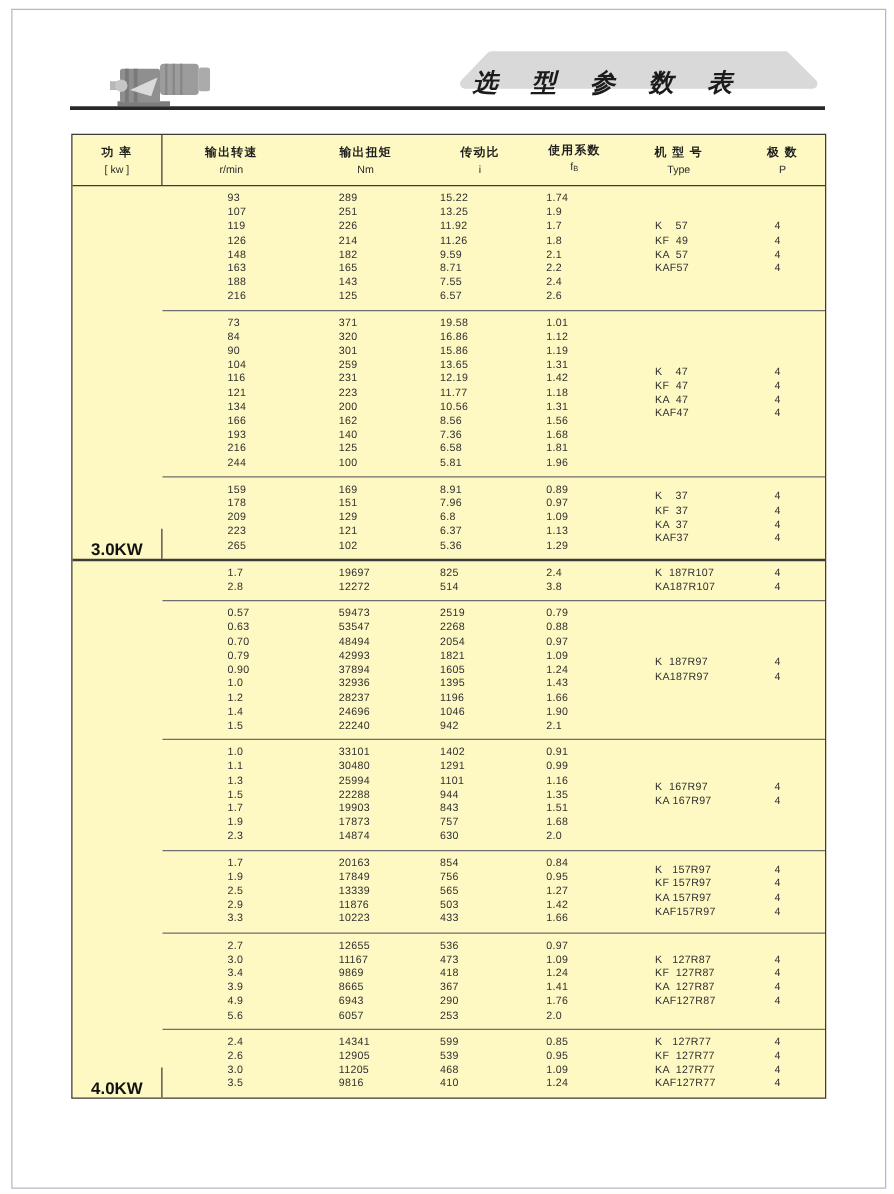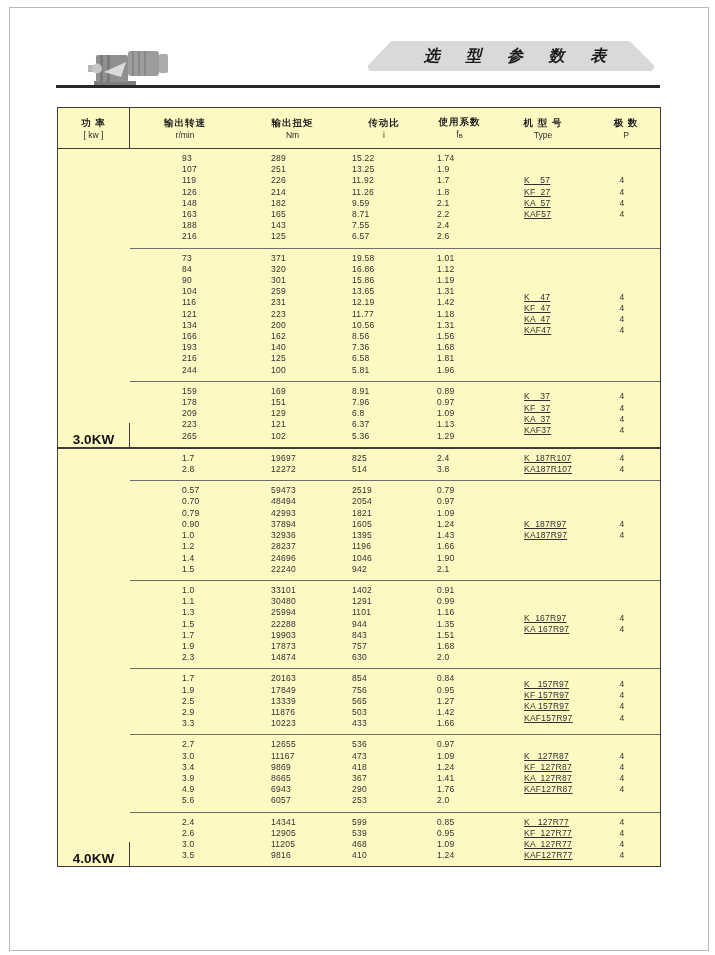--- a/index.html
+++ b/index.html
@@ -9,23 +9,23 @@
   }
   .page-frame{
     position:absolute;left:9px;top:7px;right:6px;bottom:4px;
     border:1.5px solid #b9b9b9;pointer-events:none;
   }
   
   .logo-wrap{position:absolute;left:88px;top:42px;width:100px;height:48px;}
   .banner{position:absolute;left:366px;top:39px;width:296px;height:34px;}
   .banner svg{position:absolute;left:0;top:0;}
   .banner-title{
-    position:absolute;left:0;top:0;right:0;height:34px;line-height:33px;
-    text-align:center;font-family:"DejaVu Serif","Liberation Serif",serif;
-    font-style:italic;font-weight:bold;font-size:16px;letter-spacing:10px;
+    position:absolute;left:0;top:11px;right:0;height:34px;line-height:33px;
+    text-align:left;font-family:"DejaVu Serif","Liberation Serif",serif;
+    font-style:italic;font-weight:bold;font-size:20px;letter-spacing:10px;
     padding-left:12px;color:#1b1b1b;
   }
   .top-rule{position:absolute;left:56px;top:85px;width:604px;height:2.5px;background:#282828;}
 
   
   .sel-table{
     position:absolute;left:57px;top:107px;width:602px;
     border:1px solid #3c3c3c;background:#fef9c3;
   }
   .thead{display:flex;height:40px;border-bottom:1.5px solid #3c3c3c;}
@@ -53,21 +53,21 @@
   .nums{width:394px;flex:0 0 auto;}
   .num-row{
     display:grid;grid-template-columns:89px 81px 85px 1fr;
     padding-left:52px;font-size:8.5px;line-height:11.2px;letter-spacing:.25px;color:#303030;
   }
   .types{
     flex:1;display:flex;flex-direction:column;justify-content:center;
     font-size:8.5px;line-height:11.2px;letter-spacing:.25px;color:#303030;
   }
   .type-row{display:flex;}
-  .type-name{white-space:pre;width:86px;text-decoration:underline;}
+  .type-name{white-space:pre;width:86px;}
   .type-p{width:24px;text-align:center;}
 </style>
 </head>
 <body>
 
 <div class="page-frame"></div>
 
 <div class="logo-wrap">
   <svg width="100" height="48" viewBox="0 0 100 48">
     <rect x="6" y="39" width="42" height="4" fill="#7d7d7d"></rect>
@@ -183,21 +183,21 @@
                 <span class="num">6.57</span>
                 <span class="num">2.6</span>
               </div>
             </div>
             <div class="types">
               <div class="type-row">
                 <span class="type-name">K    57</span>
                 <span class="type-p">4</span>
               </div>
               <div class="type-row">
-                <span class="type-name">KF  27</span>
+                <span class="type-name">KF  49</span>
                 <span class="type-p">4</span>
               </div>
               <div class="type-row">
                 <span class="type-name">KA  57</span>
                 <span class="type-p">4</span>
               </div>
               <div class="type-row">
                 <span class="type-name">KAF57</span>
                 <span class="type-p">4</span>
               </div>
@@ -378,20 +378,26 @@
           </div>
           <div class="block">
             <div class="nums">
               <div class="num-row">
                 <span class="num">0.57</span>
                 <span class="num">59473</span>
                 <span class="num">2519</span>
                 <span class="num">0.79</span>
               </div>
               <div class="num-row">
+                <span class="num">0.63</span>
+                <span class="num">53547</span>
+                <span class="num">2268</span>
+                <span class="num">0.88</span>
+              </div>
+              <div class="num-row">
                 <span class="num">0.70</span>
                 <span class="num">48494</span>
                 <span class="num">2054</span>
                 <span class="num">0.97</span>
               </div>
               <div class="num-row">
                 <span class="num">0.79</span>
                 <span class="num">42993</span>
                 <span class="num">1821</span>
                 <span class="num">1.09</span>

